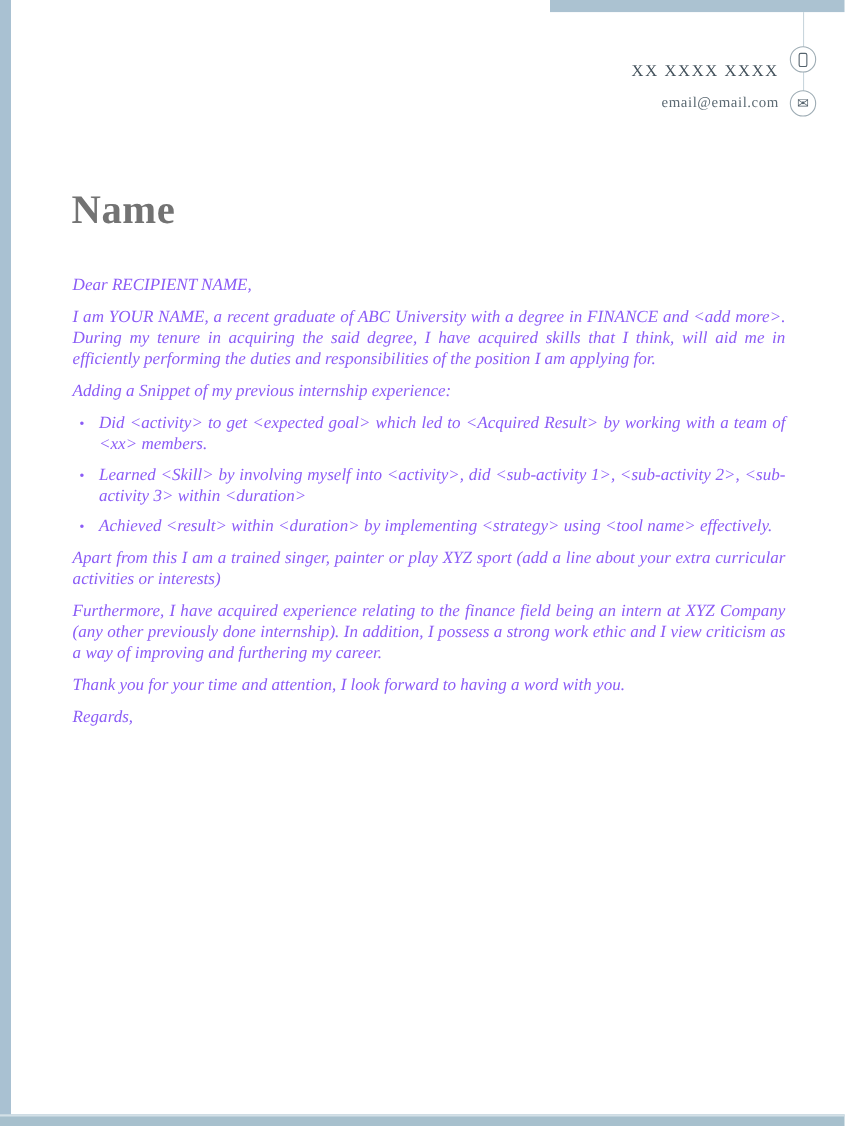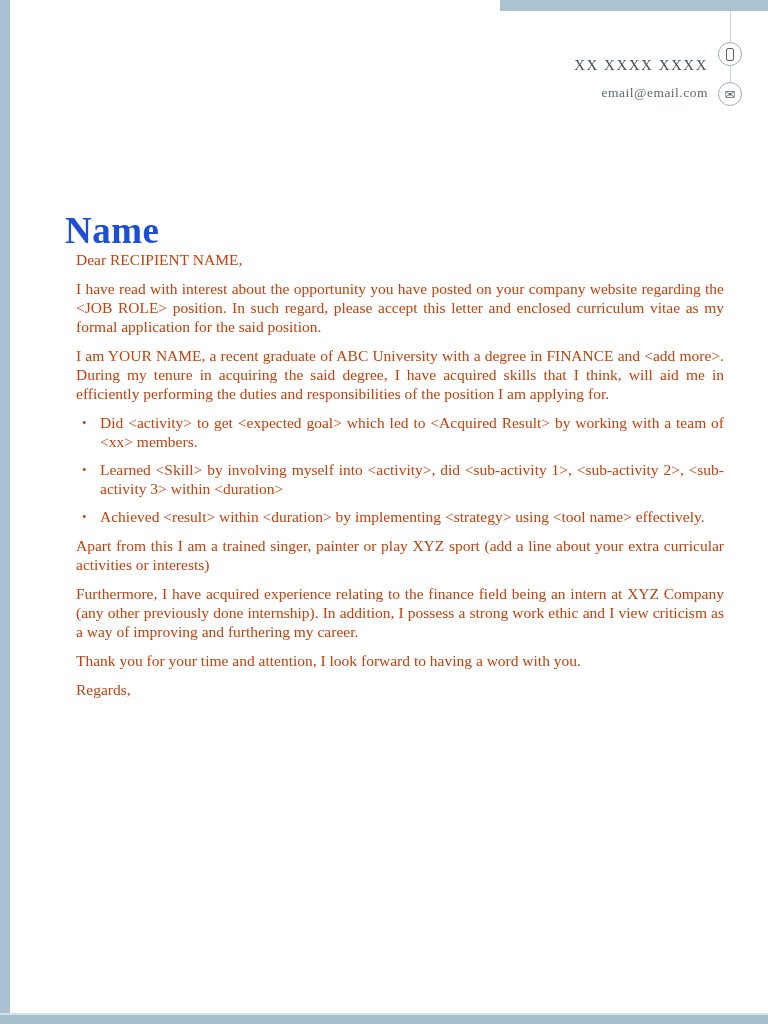--- a/index.html
+++ b/index.html
@@ -85,31 +85,31 @@
     color: #55636d;
     line-height: 1;
     font-family: "DejaVu Sans", sans-serif;
   }
   
   .doc-title {
     position: absolute;
     left: 65px; top: 170px;
     font-size: 37px;
     font-weight: bold;
-    color: #1d4ed8;
+    color: #737373;
     letter-spacing: 0.5px;
-    margin-top: 39px;
   }
   .letter-body {
     position: absolute;
-    left: 76px; top: 250px;
+    left: 66px; top: 250px;
     width: 648px;
     font-size: 15.5px;
     line-height: 19px;
-    color: #c2410c;
+    color: #8b5cf6;
+    font-style: italic;
   }
   .letter-body p {
     margin: 0 0 10px 0;
     text-align: justify;
   }
   p.salutation { text-align: left; }
   ul.snippet-list {
     list-style: none;
     margin: 2px 0 10px 0;
     padding: 0;
@@ -149,22 +149,22 @@
     <span class="phone-glyph"></span>
   </div>
   <div class="icon-circle circle-email">
     <span class="email-glyph">✉</span>
   </div>
 
   <div class="doc-title">Name</div>
 
   <div class="letter-body">
     <p class="salutation">Dear RECIPIENT NAME,</p>
-    <p>I have read with interest about the opportunity you have posted on your company website regarding the &lt;JOB ROLE&gt; position. In such regard, please accept this letter and enclosed curriculum vitae as my formal application for the said position.</p>
     <p> I am YOUR NAME, a recent graduate of ABC University with a degree in FINANCE and &lt;add more&gt;. During my tenure in acquiring the said degree, I have acquired skills that I think, will aid me in efficiently performing the duties and responsibilities of the position I am applying for.</p>
+    <p class="salutation">Adding a Snippet of my previous internship experience:</p>
 
     <ul class="snippet-list">
       <li>
         <span class="bullet-dot">•</span>
         <span>Did &lt;activity&gt; to get &lt;expected goal&gt; which led to &lt;Acquired Result&gt; by working with a team of &lt;xx&gt; members.</span>
       </li>
       <li>
         <span class="bullet-dot">•</span>
         <span>Learned &lt;Skill&gt; by involving myself into &lt;activity&gt;, did &lt;sub-activity 1&gt;, &lt;sub-activity 2&gt;, &lt;sub-activity 3&gt; within &lt;duration&gt;</span>
       </li>

